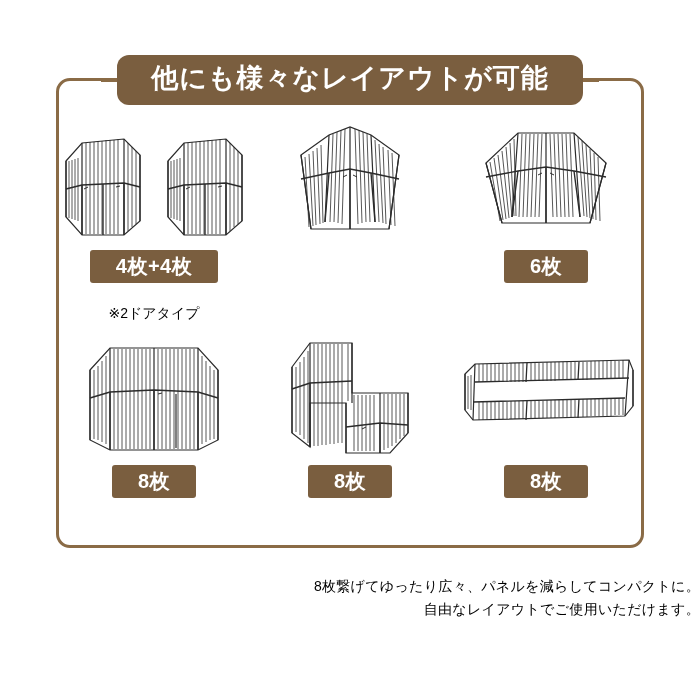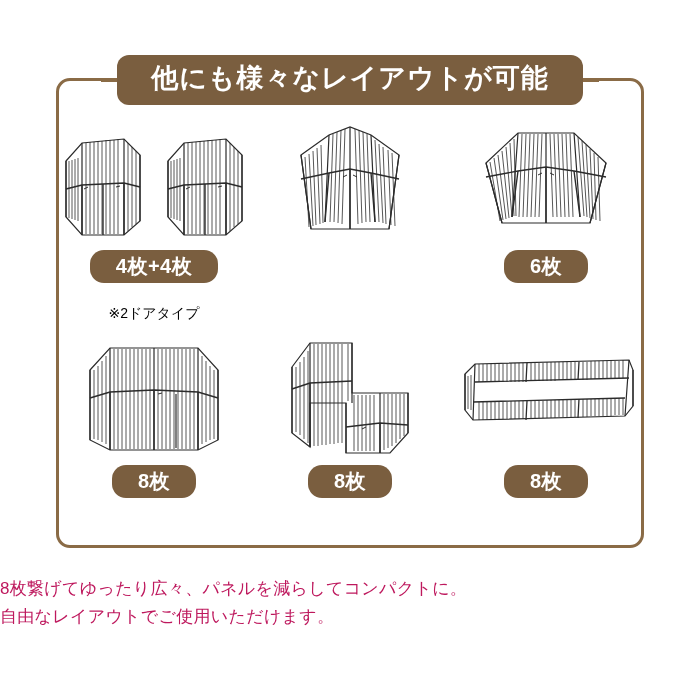--- a/index.html
+++ b/index.html
@@ -76,42 +76,42 @@
   .art{
     height:128px;
     display:flex;align-items:center;justify-content:center;
     margin-bottom:6px;
   }
   .art svg{display:block;}
 
   .badge{
     background:#7a5e3f;
     color:#ffffff;
-    border-radius:14px;
+    border-radius:3px;
     padding:4px 26px;
     font-size:20px;
     font-weight:bold;
     line-height:1.25;
     white-space:nowrap;
     letter-spacing:0.5px;
   }
   .sub{
     margin-top:22px;
     color:#000000;
     font-size:14px;
     white-space:nowrap;
   }
 
   
   .desc{
     position:absolute;
     left:0;right:0;top:575px;
-    text-align:left;
-    color:#be185d;
-    font-size:17px;
+    text-align:right;
+    color:#000000;
+    font-size:14px;
     line-height:1.62;
     letter-spacing:0.3px;
   }
   .desc div{white-space:nowrap;}
 </style>
 </head>
 <body>
 
 <div class="page">
 

